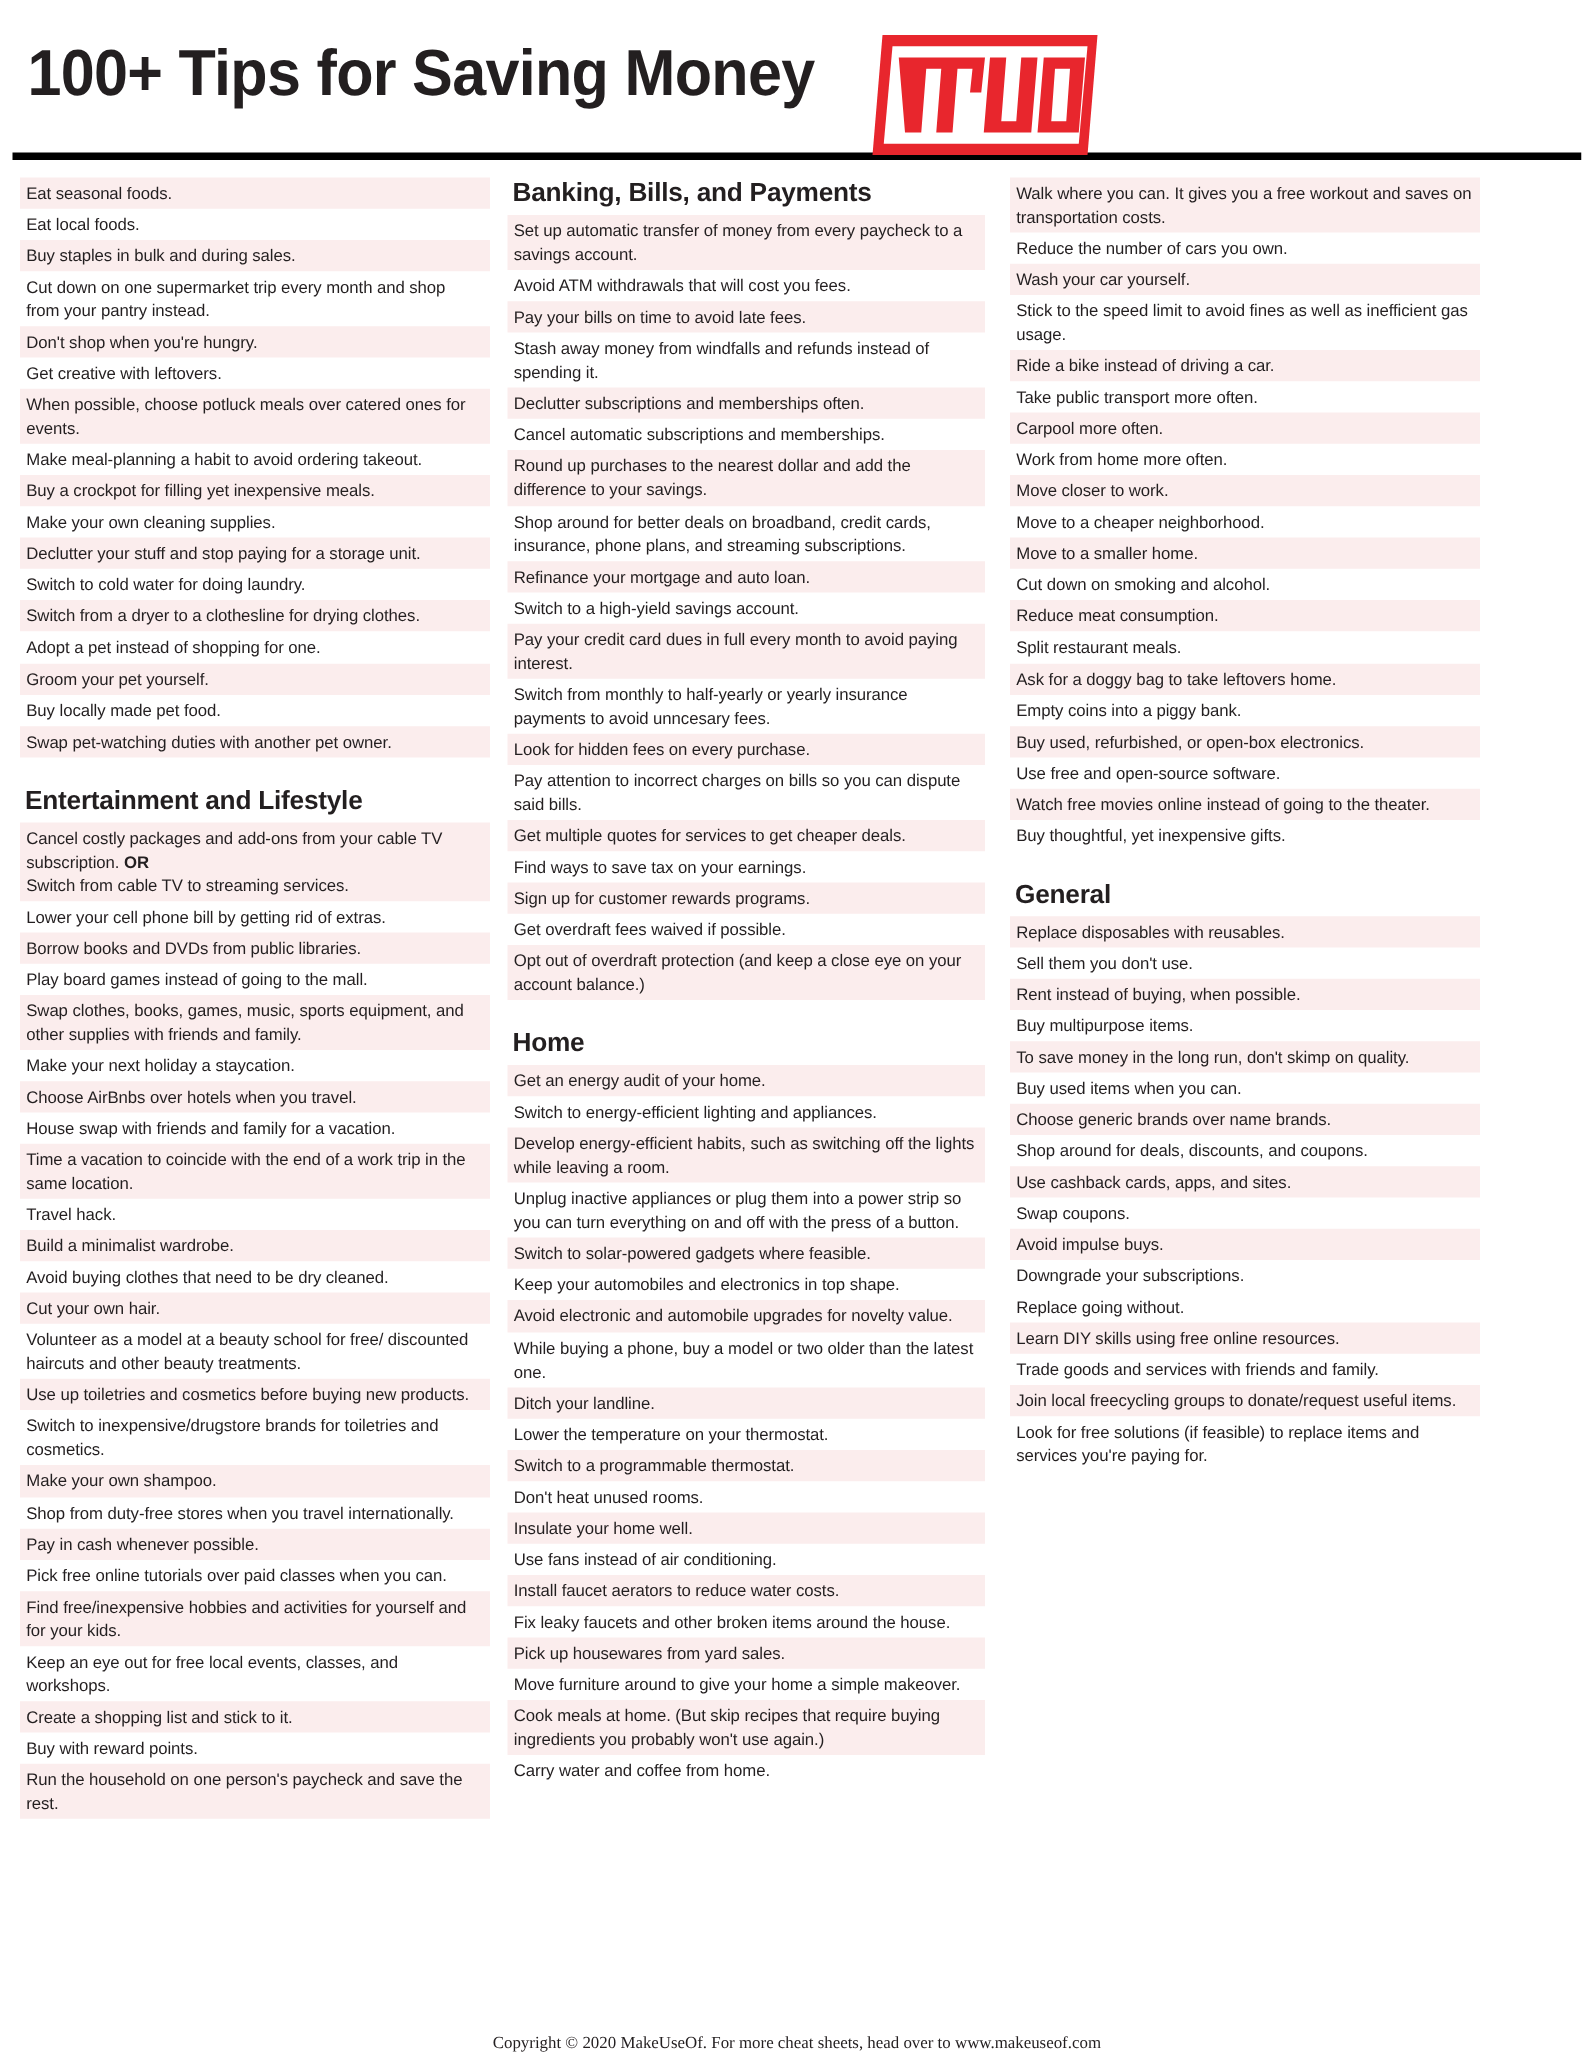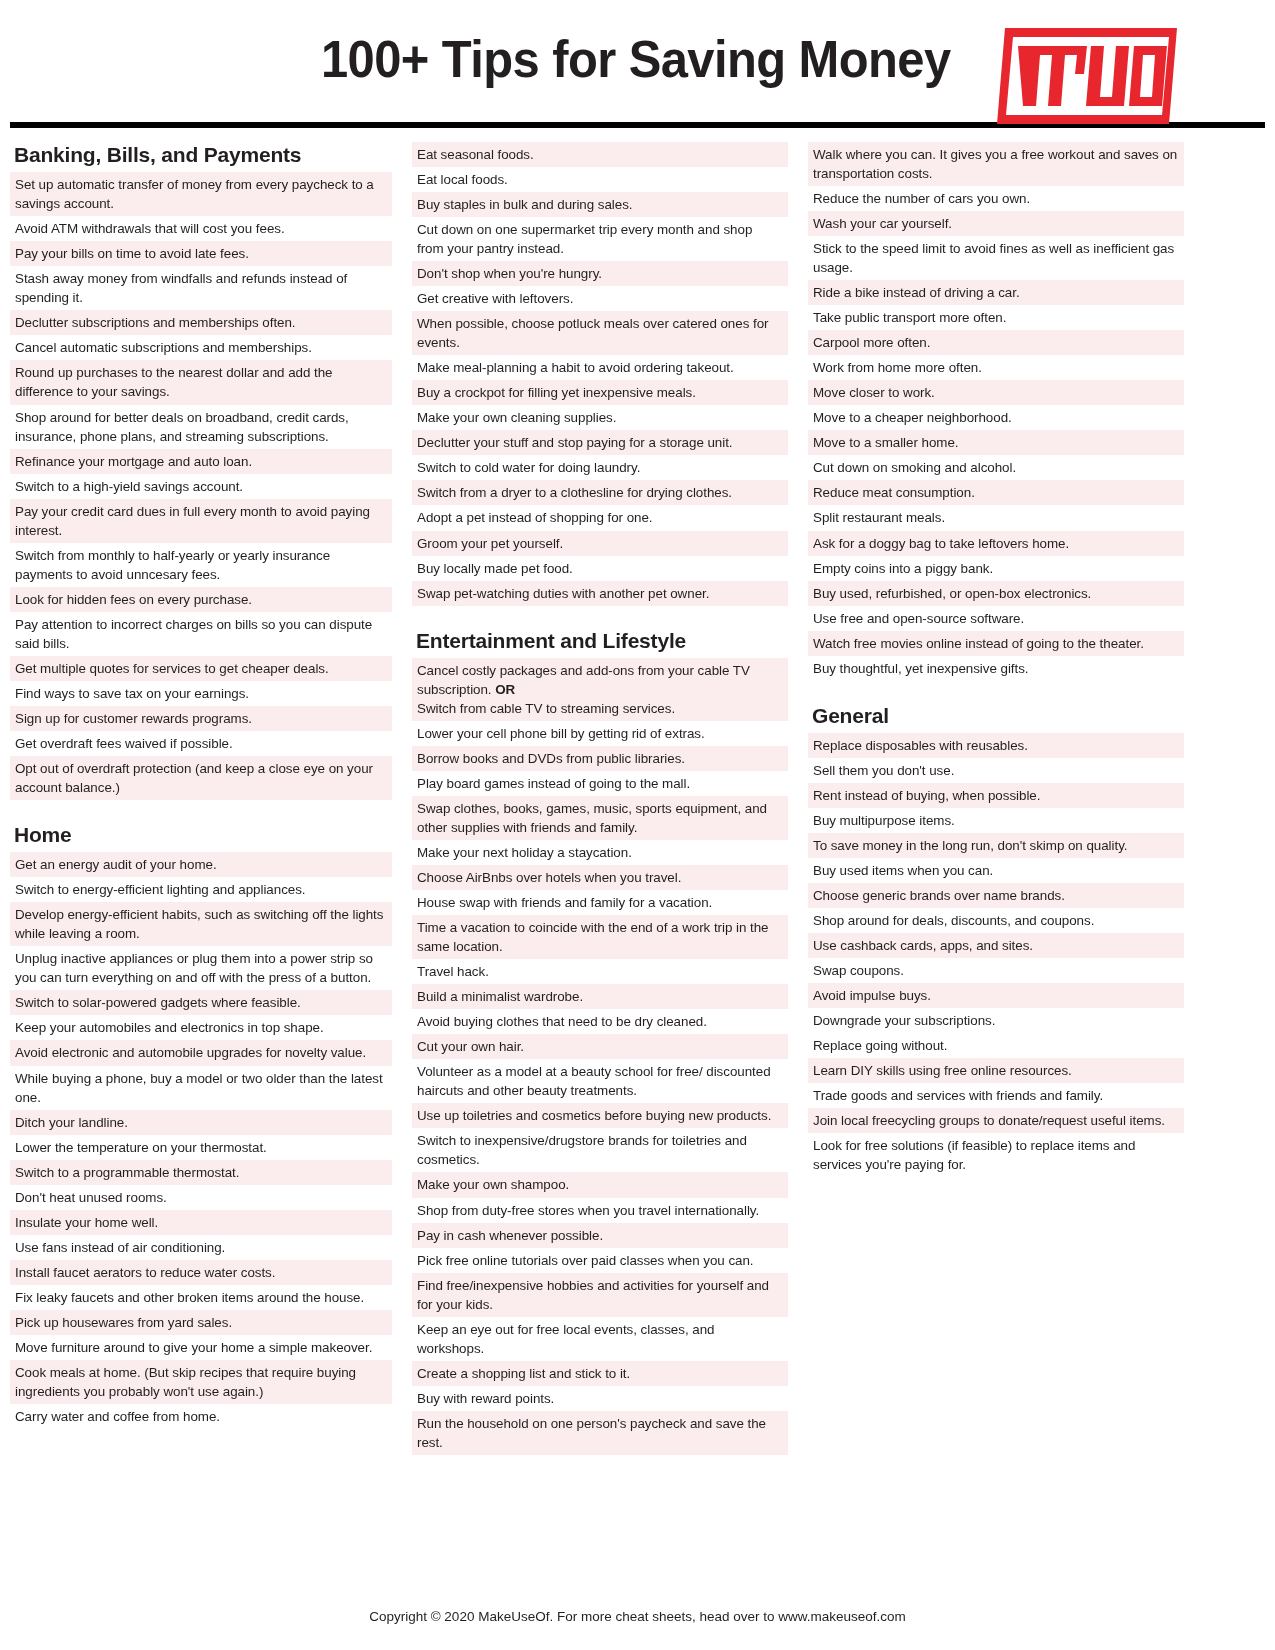--- a/index.html
+++ b/index.html
@@ -21,21 +21,21 @@
     width: 1275px;
     height: 1650px;
     padding: 0;
     position: relative;
   }
 
   
   .header {
     display: flex;
     align-items: flex-start;
-    justify-content: flex-end;
+    justify-content: flex-start;
     padding: 18px 14px 0 14px;
     height: 118px;
   }
   .page-title {
     font-size: 52px;
     font-weight: 700;
     letter-spacing: -0.6px;
     line-height: 1.05;
     margin: 14px 0 0 8px;
     white-space: nowrap;
@@ -96,24 +96,25 @@
   ul.tips li.alt {
     background: #fbeded;
   }
   ul.tips li b { font-weight: 700; }
 
   
   .footer {
     position: absolute;
     left: 0;
     right: 0;
-    bottom: 26px;
+    bottom: 8px;
     text-align: center;
     font-size: 13.5px;
     color: #231f20;
+    font-family: Liberation Serif, serif;
   }
 </style>
 </head>
 <body>
 
 <div class="page">
 
   <div class="header">
     <h1 class="page-title">100+ Tips for Saving Money</h1>
     <div class="logo">
@@ -130,71 +131,20 @@
 
           <path d="M143 24 L176 24 L171 84 L138 84 Z M152 33 L149 75 L161 75 L164 33 Z" fill="#e8262d" fill-rule="evenodd"></path>
         </g>
       </svg>
     </div>
   </div>
 
   <div class="header-rule"></div>
 
   <div class="columns">
-    <div class="col col--1">
-        <div class="section">
-          <h2 class="section-title">Banking, Bills, and Payments</h2>
-          <ul class="tips">
-            <li class="alt">Set up automatic transfer of money from every paycheck to a savings account.</li>
-            <li>Avoid ATM withdrawals that will cost you fees.</li>
-            <li class="alt">Pay your bills on time to avoid late fees.</li>
-            <li>Stash away money from windfalls and refunds instead of spending it.</li>
-            <li class="alt">Declutter subscriptions and memberships often.</li>
-            <li>Cancel automatic subscriptions and memberships.</li>
-            <li class="alt">Round up purchases to the nearest dollar and add the difference to your savings.</li>
-            <li>Shop around for better deals on broadband, credit cards, insurance, phone plans, and streaming subscriptions.</li>
-            <li class="alt">Refinance your mortgage and auto loan.</li>
-            <li>Switch to a high-yield savings account.</li>
-            <li class="alt">Pay your credit card dues in full every month to avoid paying interest.</li>
-            <li>Switch from monthly to half-yearly or yearly insurance payments to avoid unncesary fees.</li>
-            <li class="alt">Look for hidden fees on every purchase.</li>
-            <li>Pay attention to incorrect charges on bills so you can dispute said bills.</li>
-            <li class="alt">Get multiple quotes for services to get cheaper deals.</li>
-            <li>Find ways to save tax on your earnings.</li>
-            <li class="alt">Sign up for customer rewards programs.</li>
-            <li>Get overdraft fees waived if possible.</li>
-            <li class="alt">Opt out of overdraft protection (and keep a close eye on your account balance.)</li>
-          </ul>
-        </div>
-        <div class="section section--pad-top">
-          <h2 class="section-title">Home</h2>
-          <ul class="tips">
-            <li class="alt">Get an energy audit of your home.</li>
-            <li>Switch to energy-efficient lighting and appliances.</li>
-            <li class="alt">Develop energy-efficient habits, such as switching off the lights while leaving a room.</li>
-            <li>Unplug inactive appliances or plug them into a power strip so you can turn everything on and off with the press of a button.</li>
-            <li class="alt">Switch to solar-powered gadgets where feasible.</li>
-            <li>Keep your automobiles and electronics in top shape.</li>
-            <li class="alt">Avoid electronic and automobile upgrades for novelty value.</li>
-            <li>While buying a phone, buy a model or two older than the latest one.</li>
-            <li class="alt">Ditch your landline.</li>
-            <li>Lower the temperature on your thermostat.</li>
-            <li class="alt">Switch to a programmable thermostat.</li>
-            <li>Don't heat unused rooms.</li>
-            <li class="alt">Insulate your home well.</li>
-            <li>Use fans instead of air conditioning.</li>
-            <li class="alt">Install faucet aerators to reduce water costs.</li>
-            <li>Fix leaky faucets and other broken items around the house.</li>
-            <li class="alt">Pick up housewares from yard sales.</li>
-            <li>Move furniture around to give your home a simple makeover.</li>
-            <li class="alt">Cook meals at home. (But skip recipes that require buying ingredients you probably won't use again.)</li>
-            <li>Carry water and coffee from home.</li>
-          </ul>
-        </div>
-      </div>
     <div class="col col--2">
         <div class="section">
           <ul class="tips">
             <li class="alt">Eat seasonal foods.</li>
             <li>Eat local foods.</li>
             <li class="alt">Buy staples in bulk and during sales.</li>
             <li>Cut down on one supermarket trip every month and shop from your pantry instead.</li>
             <li class="alt">Don't shop when you're hungry.</li>
             <li>Get creative with leftovers.</li>
             <li class="alt">When possible, choose potluck meals over catered ones for events.</li>
@@ -234,20 +184,71 @@
             <li class="alt">Pay in cash whenever possible.</li>
             <li>Pick free online tutorials over paid classes when you can.</li>
             <li class="alt">Find free/inexpensive hobbies and activities for yourself and for your kids.</li>
             <li>Keep an eye out for free local events, classes, and workshops.</li>
             <li class="alt">Create a shopping list and stick to it.</li>
             <li>Buy with reward points.</li>
             <li class="alt">Run the household on one person's paycheck and save the rest.</li>
           </ul>
         </div>
       </div>
+    <div class="col col--1">
+        <div class="section">
+          <h2 class="section-title">Banking, Bills, and Payments</h2>
+          <ul class="tips">
+            <li class="alt">Set up automatic transfer of money from every paycheck to a savings account.</li>
+            <li>Avoid ATM withdrawals that will cost you fees.</li>
+            <li class="alt">Pay your bills on time to avoid late fees.</li>
+            <li>Stash away money from windfalls and refunds instead of spending it.</li>
+            <li class="alt">Declutter subscriptions and memberships often.</li>
+            <li>Cancel automatic subscriptions and memberships.</li>
+            <li class="alt">Round up purchases to the nearest dollar and add the difference to your savings.</li>
+            <li>Shop around for better deals on broadband, credit cards, insurance, phone plans, and streaming subscriptions.</li>
+            <li class="alt">Refinance your mortgage and auto loan.</li>
+            <li>Switch to a high-yield savings account.</li>
+            <li class="alt">Pay your credit card dues in full every month to avoid paying interest.</li>
+            <li>Switch from monthly to half-yearly or yearly insurance payments to avoid unncesary fees.</li>
+            <li class="alt">Look for hidden fees on every purchase.</li>
+            <li>Pay attention to incorrect charges on bills so you can dispute said bills.</li>
+            <li class="alt">Get multiple quotes for services to get cheaper deals.</li>
+            <li>Find ways to save tax on your earnings.</li>
+            <li class="alt">Sign up for customer rewards programs.</li>
+            <li>Get overdraft fees waived if possible.</li>
+            <li class="alt">Opt out of overdraft protection (and keep a close eye on your account balance.)</li>
+          </ul>
+        </div>
+        <div class="section section--pad-top">
+          <h2 class="section-title">Home</h2>
+          <ul class="tips">
+            <li class="alt">Get an energy audit of your home.</li>
+            <li>Switch to energy-efficient lighting and appliances.</li>
+            <li class="alt">Develop energy-efficient habits, such as switching off the lights while leaving a room.</li>
+            <li>Unplug inactive appliances or plug them into a power strip so you can turn everything on and off with the press of a button.</li>
+            <li class="alt">Switch to solar-powered gadgets where feasible.</li>
+            <li>Keep your automobiles and electronics in top shape.</li>
+            <li class="alt">Avoid electronic and automobile upgrades for novelty value.</li>
+            <li>While buying a phone, buy a model or two older than the latest one.</li>
+            <li class="alt">Ditch your landline.</li>
+            <li>Lower the temperature on your thermostat.</li>
+            <li class="alt">Switch to a programmable thermostat.</li>
+            <li>Don't heat unused rooms.</li>
+            <li class="alt">Insulate your home well.</li>
+            <li>Use fans instead of air conditioning.</li>
+            <li class="alt">Install faucet aerators to reduce water costs.</li>
+            <li>Fix leaky faucets and other broken items around the house.</li>
+            <li class="alt">Pick up housewares from yard sales.</li>
+            <li>Move furniture around to give your home a simple makeover.</li>
+            <li class="alt">Cook meals at home. (But skip recipes that require buying ingredients you probably won't use again.)</li>
+            <li>Carry water and coffee from home.</li>
+          </ul>
+        </div>
+      </div>
     <div class="col col--3">
         <div class="section">
           <ul class="tips">
             <li class="alt">Walk where you can. It gives you a free workout and saves on transportation costs.</li>
             <li>Reduce the number of cars you own.</li>
             <li class="alt">Wash your car yourself.</li>
             <li>Stick to the speed limit to avoid fines as well as inefficient gas usage.</li>
             <li class="alt">Ride a bike instead of driving a car.</li>
             <li>Take public transport more often.</li>
             <li class="alt">Carpool more often.</li>

